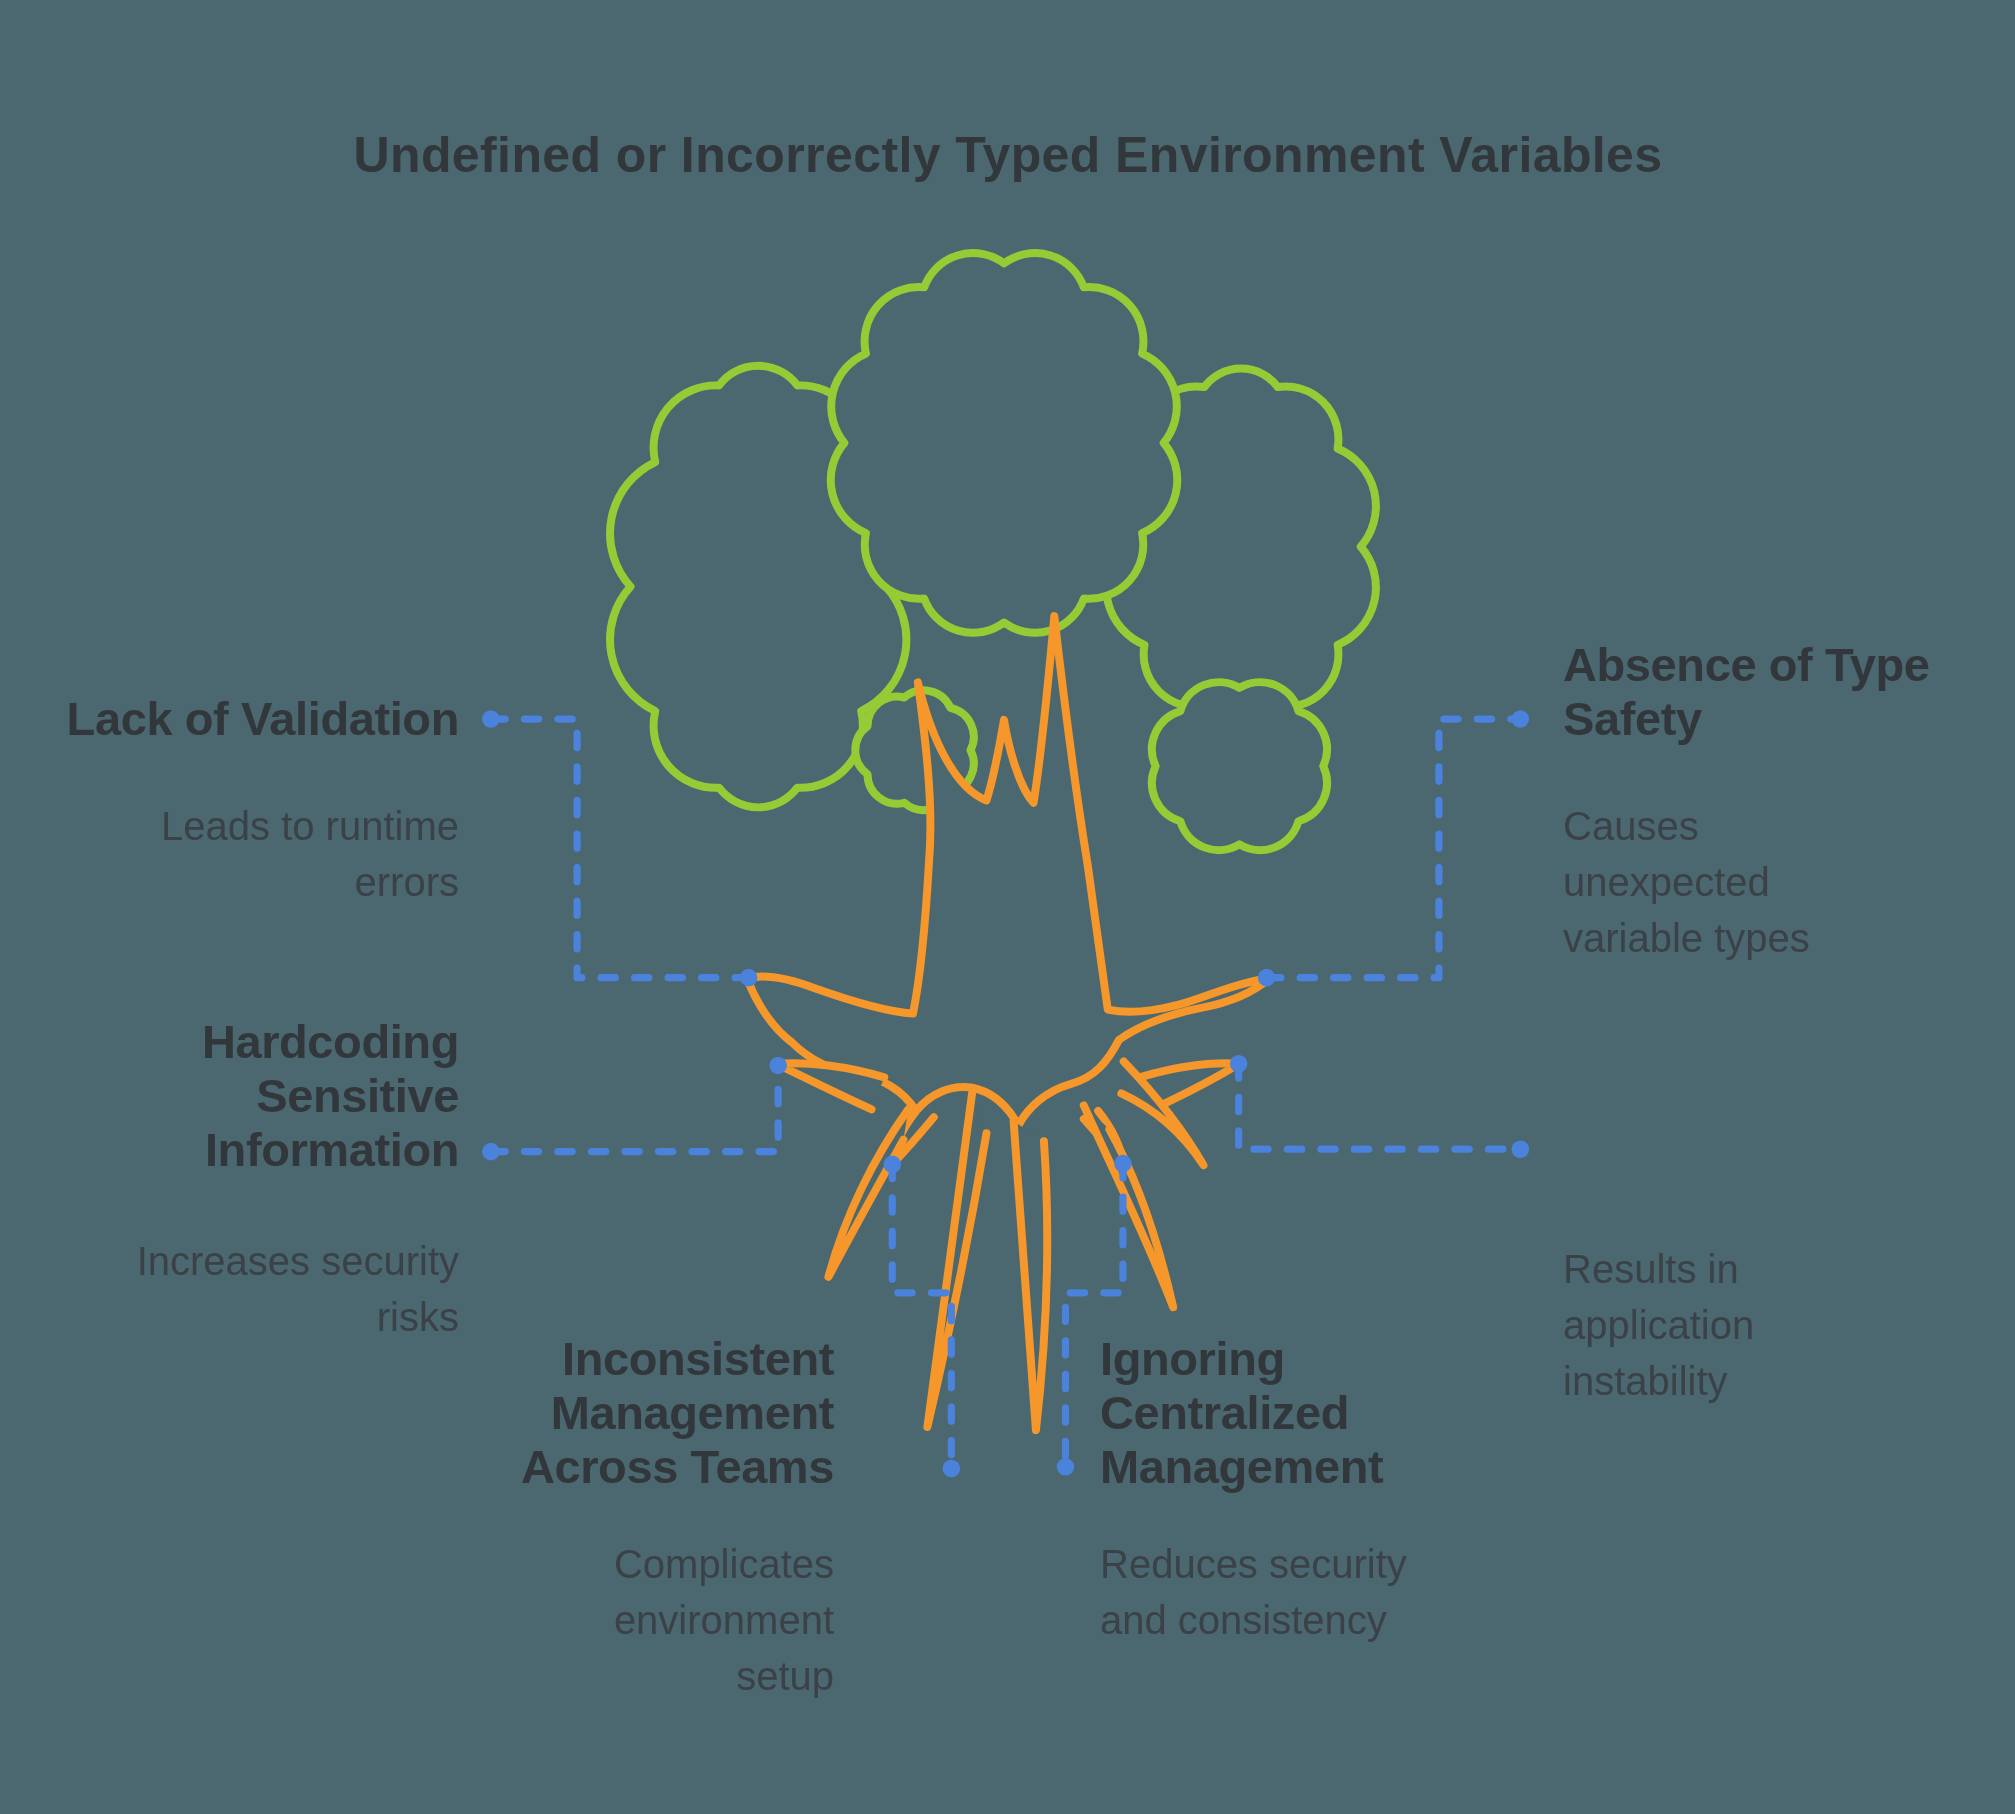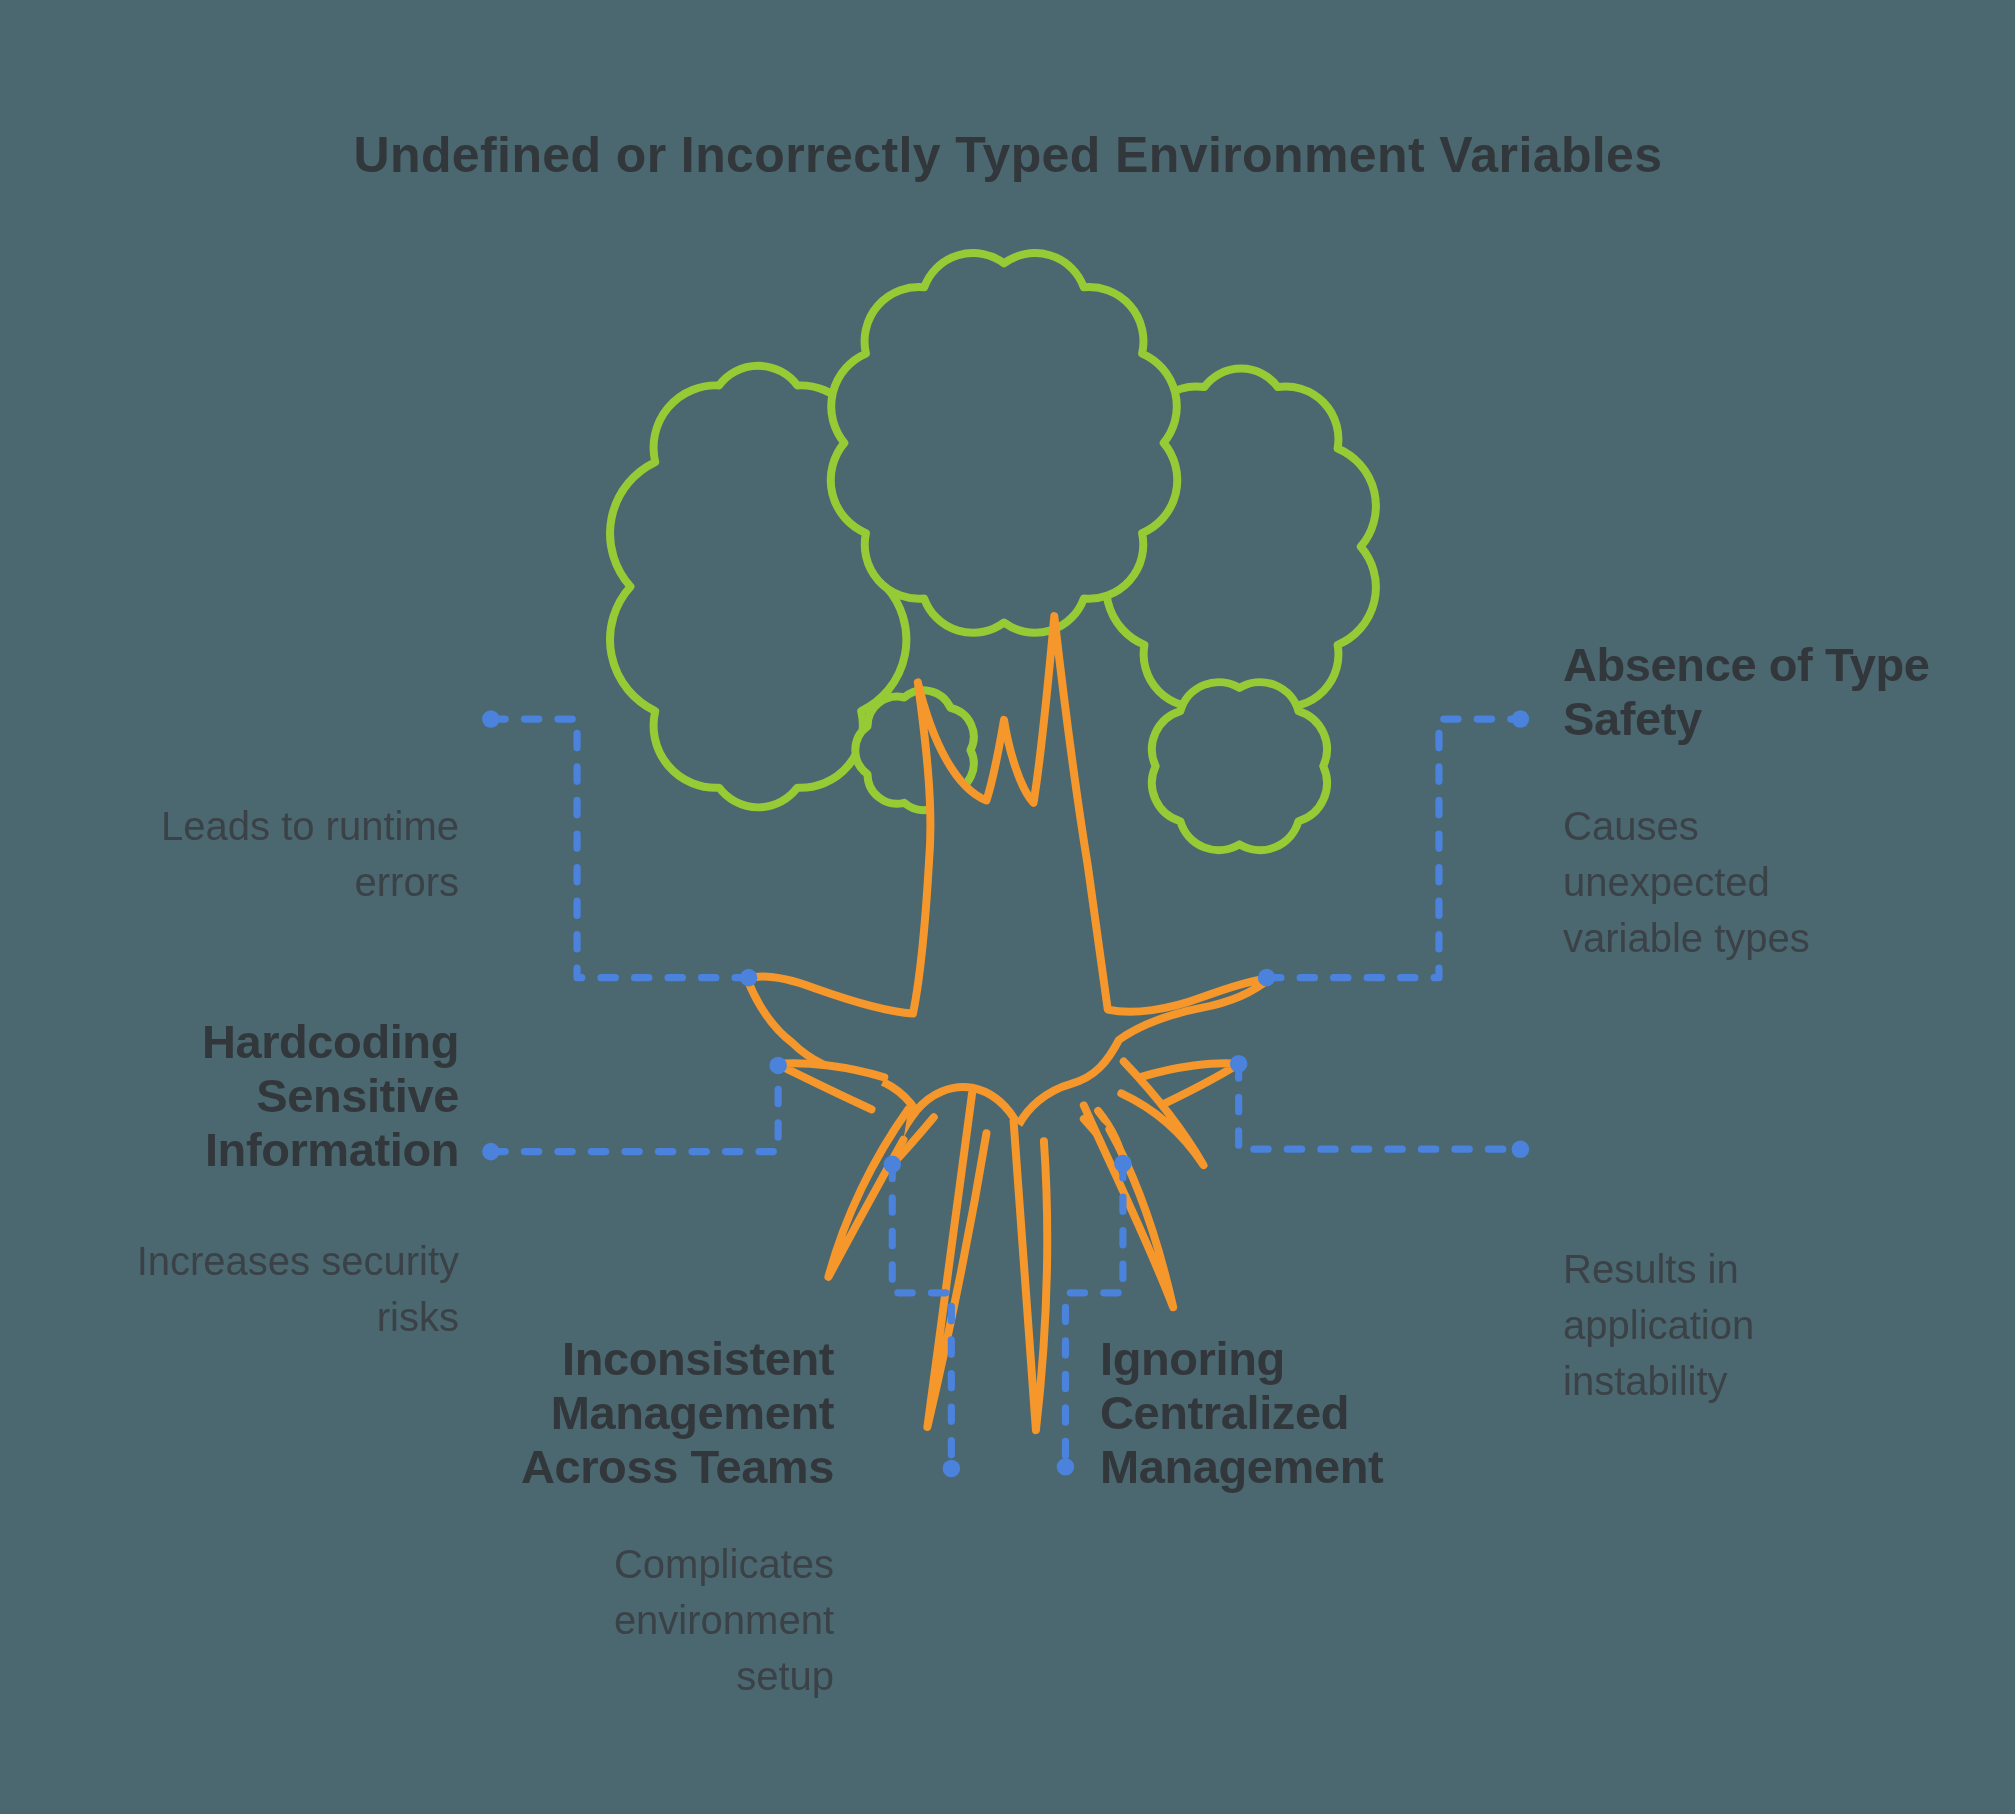--- a/index.html
+++ b/index.html
@@ -154,20 +154,21 @@
       <circle class="dot" cx="1192" cy="1840" r="11"></circle>
 
       <polyline class="connector" points="1407,1458 1407,1620 1335,1620 1335,1838"></polyline>
       <circle class="dot" cx="1407" cy="1458" r="11"></circle>
       <circle class="dot" cx="1335" cy="1838" r="11"></circle>
     </g>
   </svg>
 
   <div class="page-title">Undefined or Incorrectly Typed Environment Variables</div>
 
+  <div class="heading align-r l1h">Lack of Validation</div>
   <div class="desc align-r l1d">Leads to runtime
 errors</div>
 
   <div class="heading align-l r1h">Absence of Type
 Safety</div>
   <div class="desc align-l r1d">Causes
 unexpected
 variable types</div>
 
   <div class="heading align-r l2h">Hardcoding
@@ -183,15 +184,17 @@
   <div class="heading align-r b1h">Inconsistent
 Management
 Across Teams</div>
   <div class="desc align-r b1d">Complicates
 environment
 setup</div>
 
   <div class="heading align-l b2h">Ignoring
 Centralized
 Management</div>
+  <div class="desc align-l b2d">Reduces security
+and consistency</div>
 
 </div>
 
 
 </body></html>

